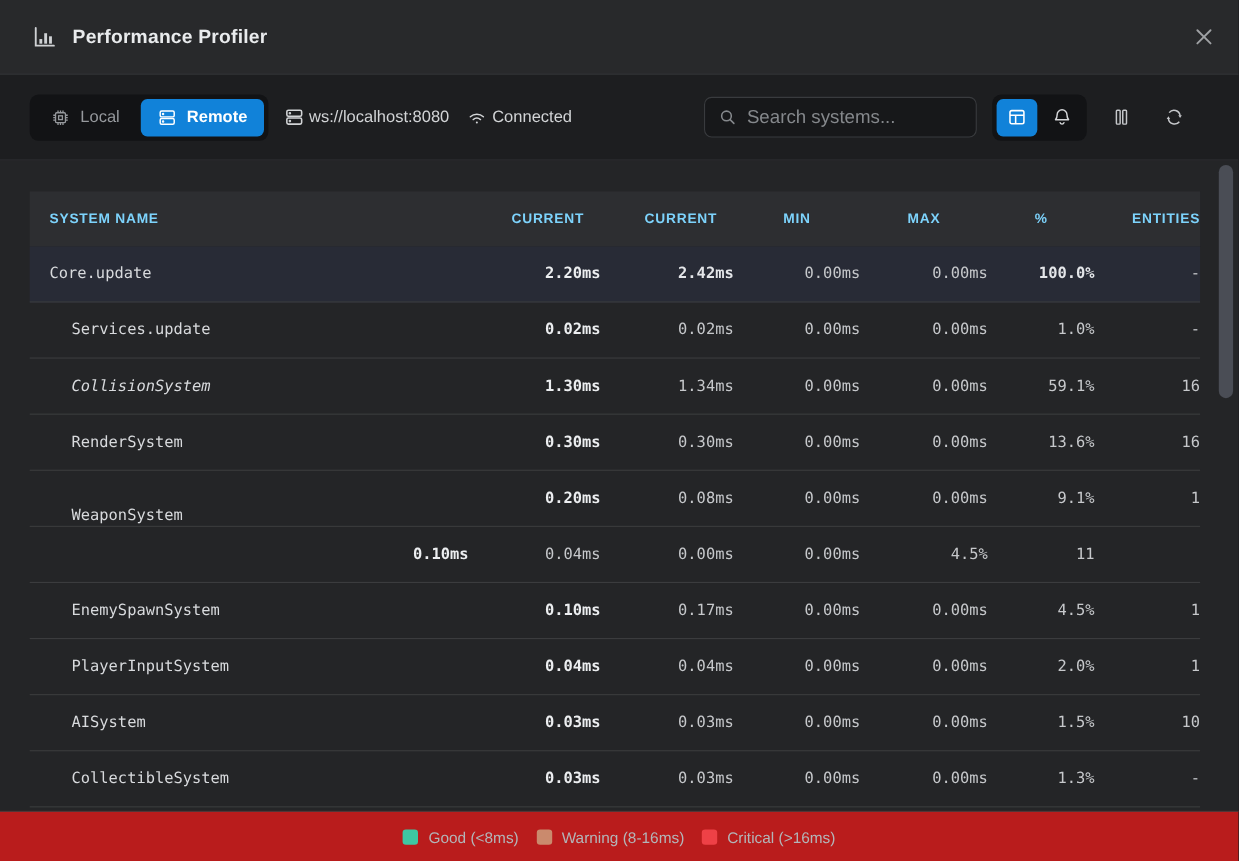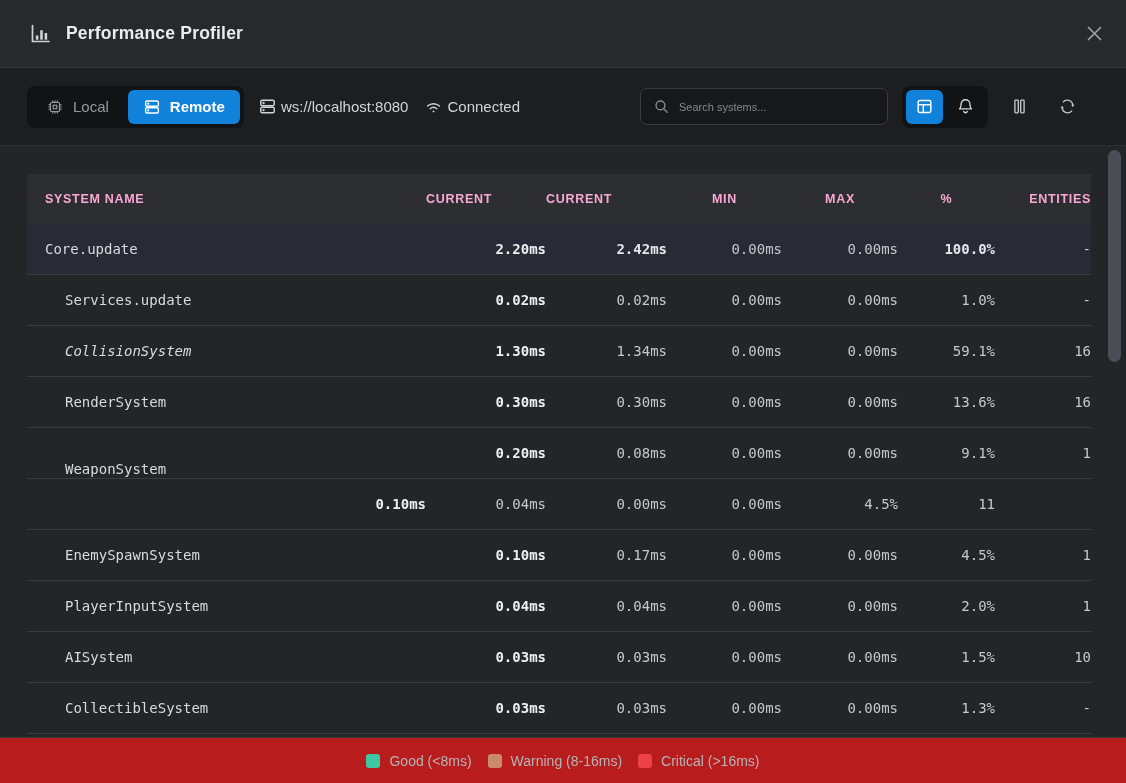--- a/index.html
+++ b/index.html
@@ -37,21 +37,21 @@
   .conn { display:flex; align-items:center; gap:4px; color:#d2d4d6; font-size:15px; }
   .conn .gap { width:8px; }
   .spacer { flex:1; }
 
   .search-box {
     width:248px; height:37px; background:#17181a; border:1px solid #393b3e; border-radius:7px;
     display:flex; align-items:center; padding:0 12px; gap:9px;
   }
   .search-box input {
     flex:1; background:transparent; border:none; outline:none;
-    color:#c9cbce; font-size:11px; font-family:"Liberation Sans", sans-serif;
+    color:#c9cbce; font-size:17px; font-family:"Liberation Sans", sans-serif;
   }
   .search-box input::placeholder { color:#85888c; }
 
   .view-group { background:#121315; border-radius:8px; padding:4px; display:flex; gap:4px; }
   .vg-btn {
     width:37px; height:34px; border:none; cursor:pointer; border-radius:6px;
     background:transparent; display:flex; align-items:center; justify-content:center;
   }
   .vg-btn.active { background:#1182d9; }
   .icon-btn {
@@ -60,25 +60,25 @@
   }
 
   
   .content { flex:1; position:relative; background:#242527; padding:28px 35px 0 27px; overflow:hidden; }
   .grid-row {
     display:grid;
     grid-template-columns:1fr 120px 121px 115px 116px 97px 96px;
     align-items:center;
   }
   .thead {
-    height:50px; background:#2d2e31; color:#f9a8d4;
+    height:50px; background:#2d2e31; color:#7dd3fc;
     font-size:12.5px; font-weight:700; letter-spacing:0.7px;
   }
   .thead .h-name { padding-left:18px; text-align:left; }
-  .thead .h-num { text-align:left; padding-right:15px; }
+  .thead .h-num { text-align:right; padding-right:15px; }
   .thead .h-center { text-align:center; padding-right:0; }
   .thead .h-ent { text-align:right; padding-right:0; }
 
   .trow {
     height:51px; border-bottom:1px solid #3b3c3e;
     font-family:"DejaVu Sans Mono","Liberation Mono", monospace; font-size:14px;
     color:#c6c8cb; cursor:default;
   }
   .trow.hl { background:#282b36; }
   .trow .c-name { color:#d8dadd; text-align:left; }

